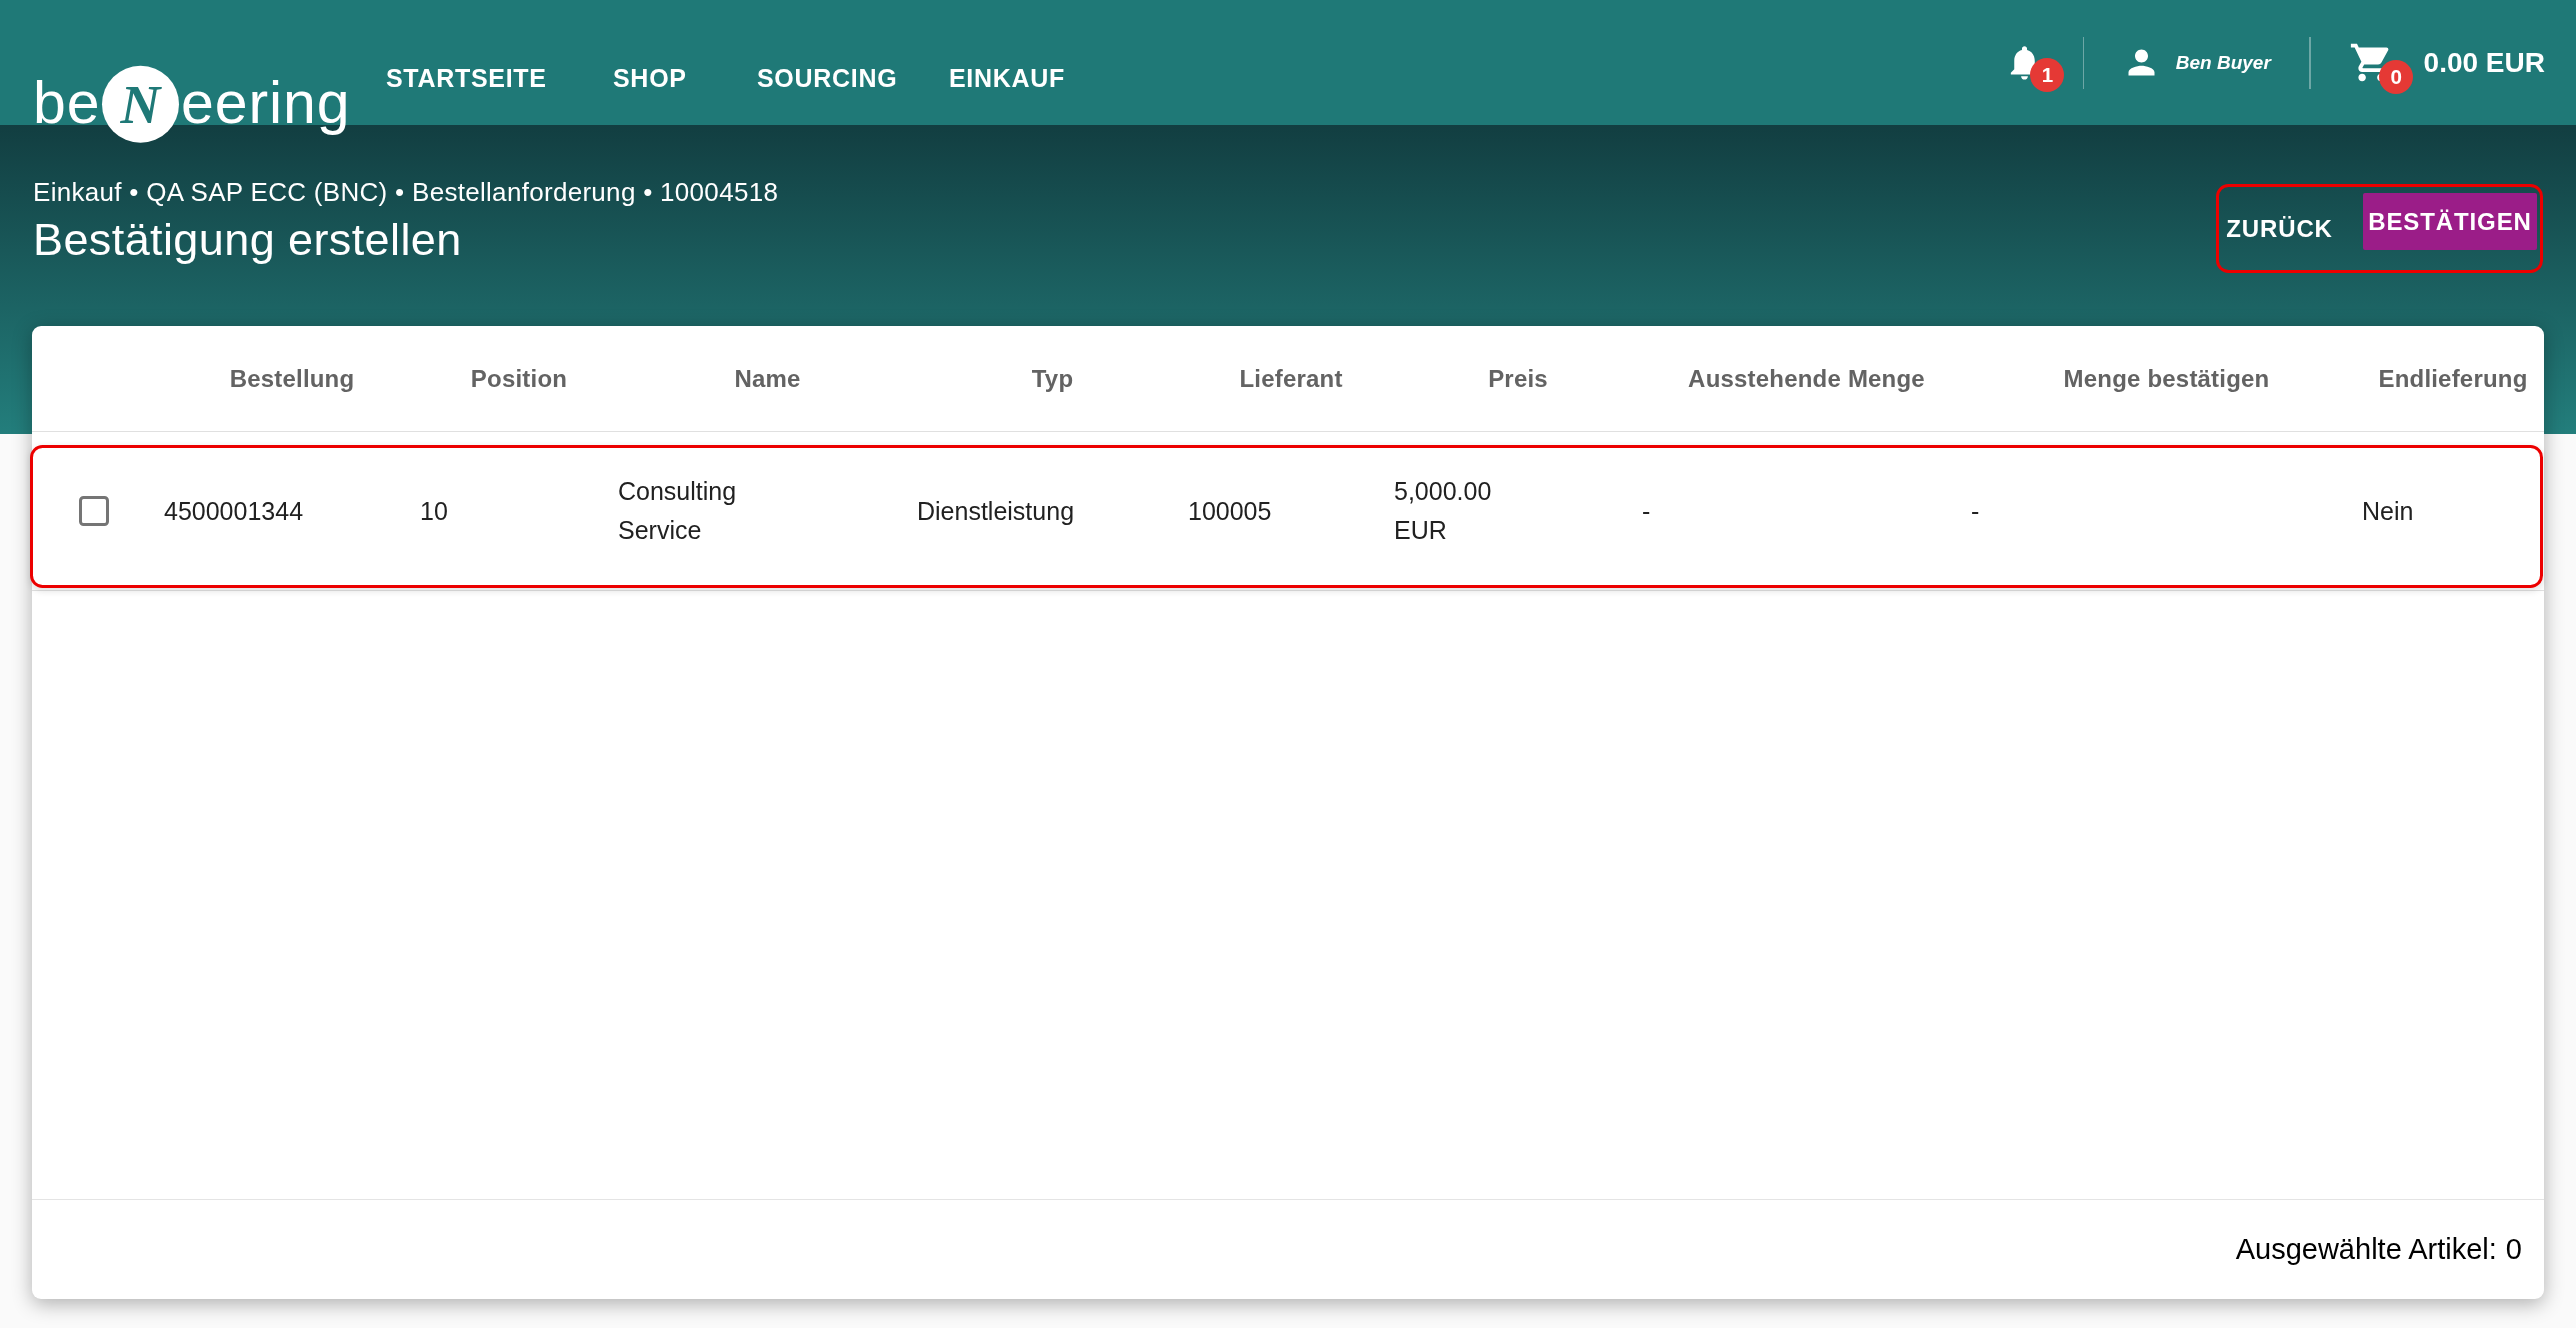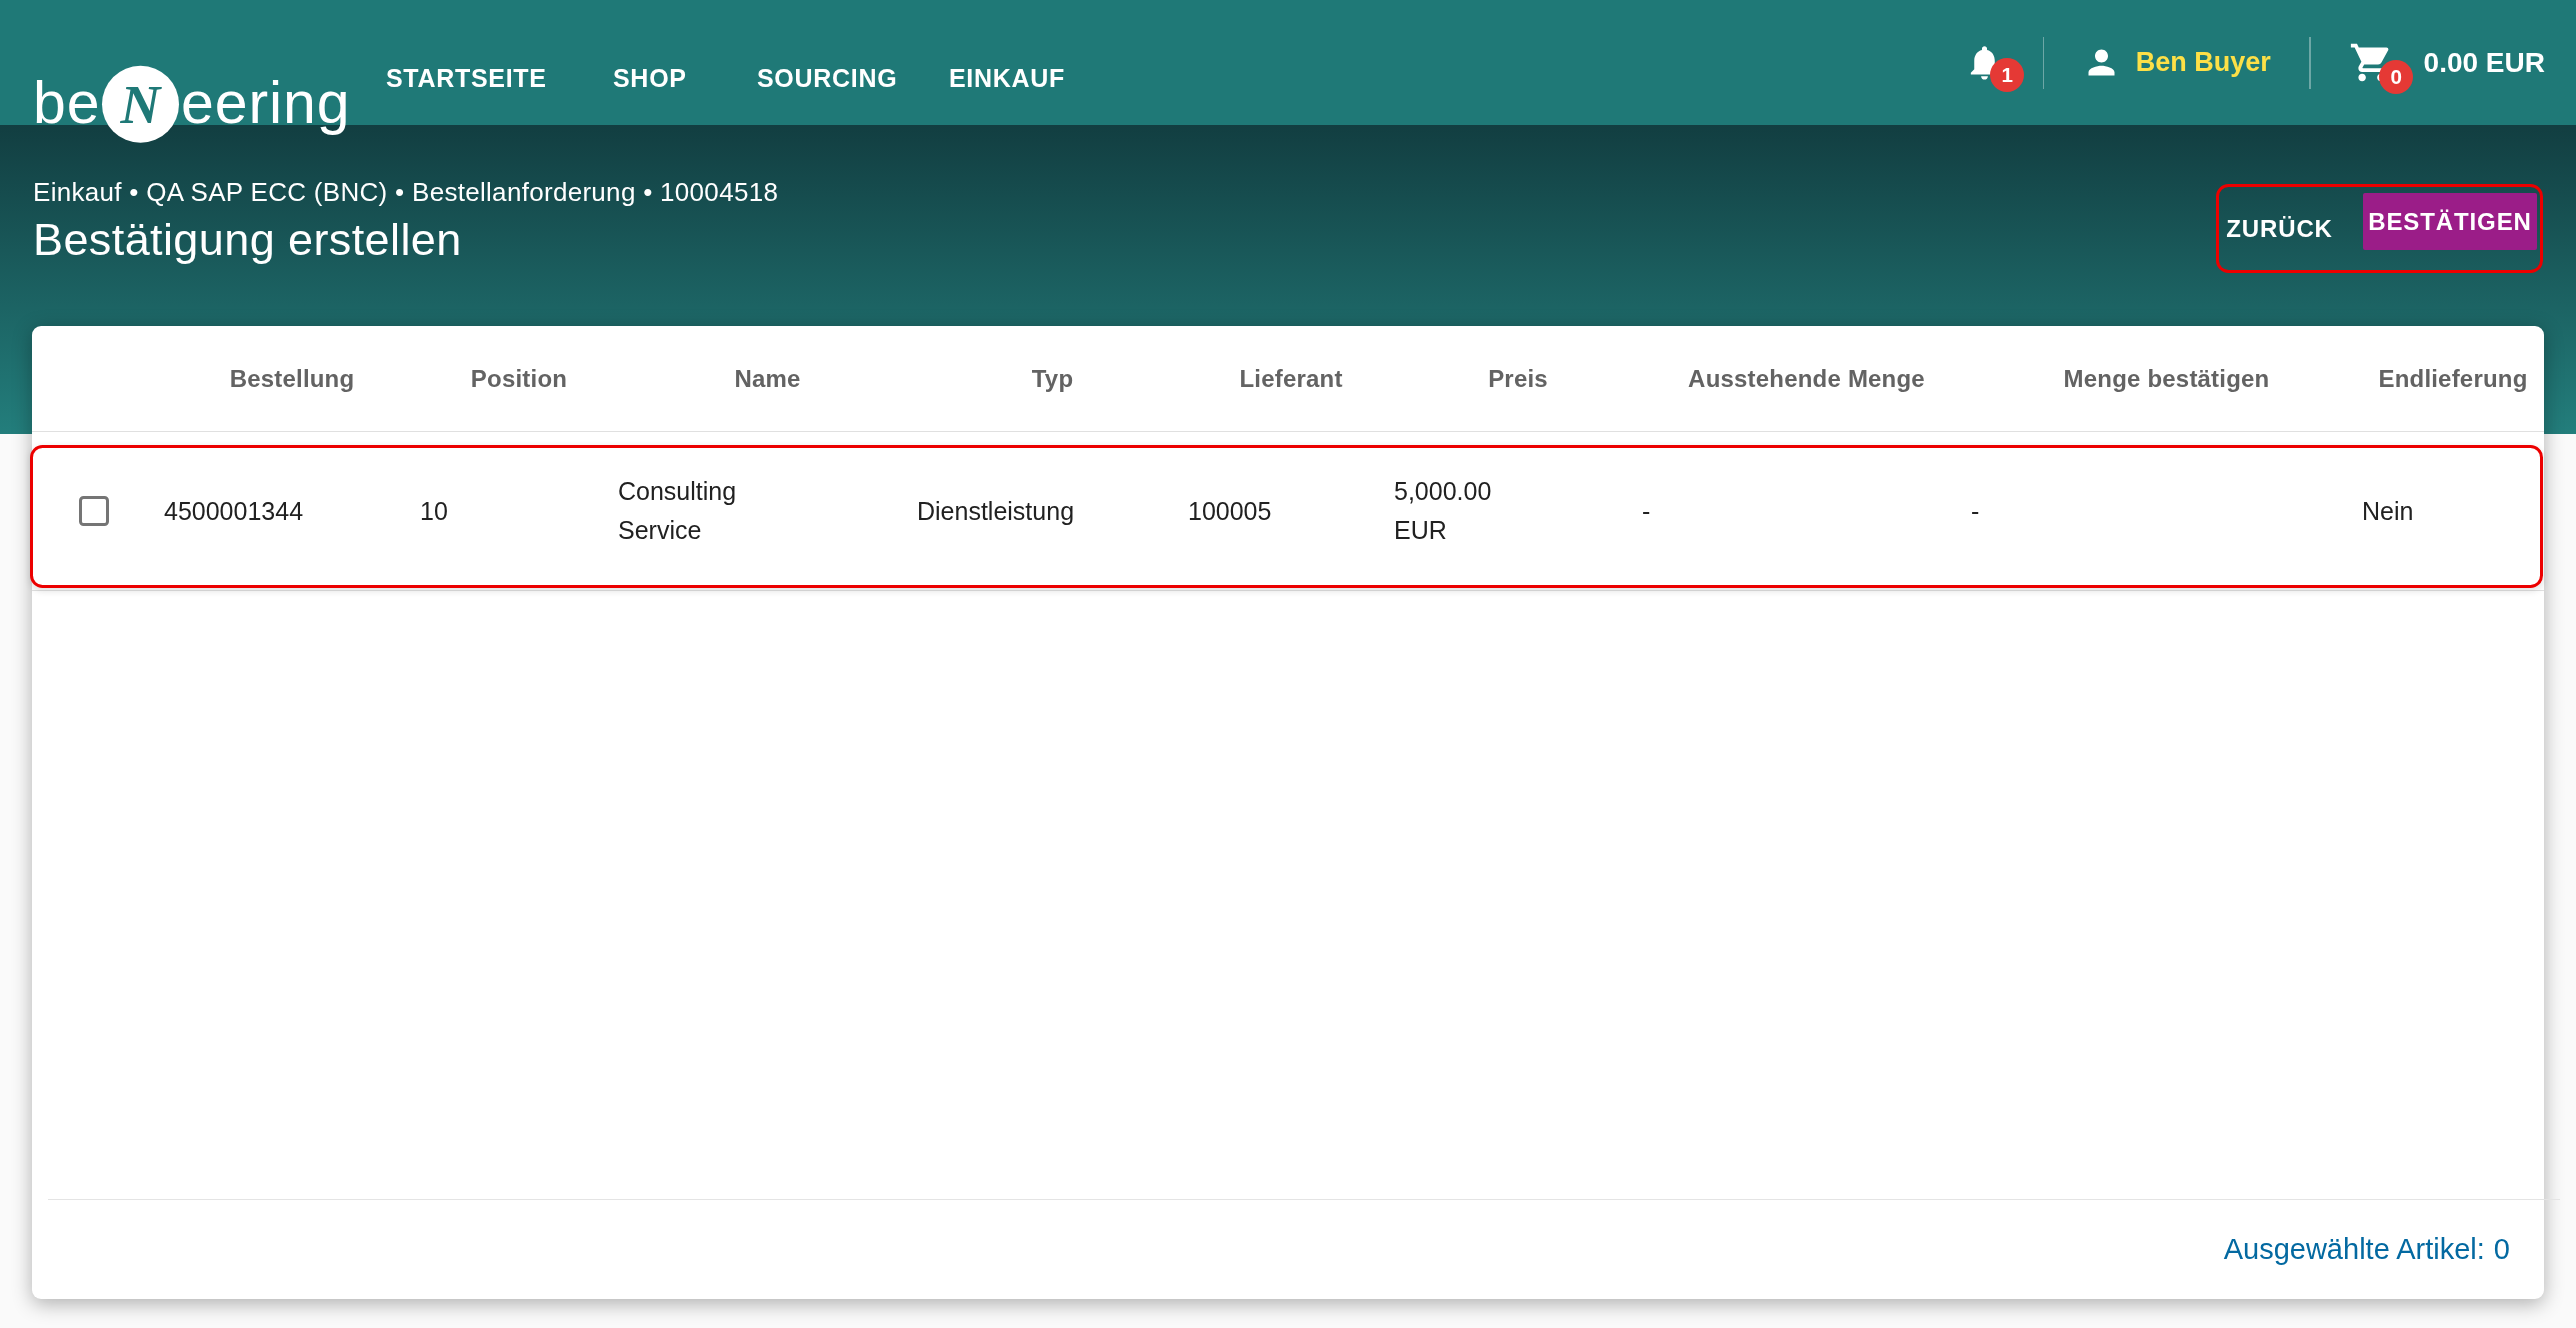--- a/index.html
+++ b/index.html
@@ -43,21 +43,21 @@
   }
   .icon-wrap{position:relative;display:flex;align-items:center;justify-content:center;}
   .icon-wrap svg{display:block;fill:#fff;}
   .badge{
     position:absolute;right:-19.7px;bottom:-9px;
     min-width:34px;height:34px;border-radius:50%;
     background:var(--badge);color:#fff;font-size:20.6px;font-weight:700;
     display:flex;align-items:center;justify-content:center;
   }
   .vdivider{width:1.8px;height:52px;background:rgba(255,255,255,0.35);margin:0 38px;}
-  .username{color:#fde047;font-size:27px;font-weight:700;margin-left:14.3px;white-space:nowrap;}
+  .username{color:#ffffff;font-size:19px;font-weight:700;margin-left:14.3px;white-space:nowrap;font-style:italic;}
   .cart-total{color:#fff;font-size:28px;font-weight:700;margin-left:30px;white-space:nowrap;}
 
   
   .hero{
     position:absolute;left:0;top:125px;width:2576px;height:309px;
     background:linear-gradient(180deg,var(--hero_top) 0%,var(--hero_bottom) 100%);
   }
   .breadcrumb{
     position:absolute;left:33px;top:52px;color:#fff;font-size:26px;font-weight:400;
     letter-spacing:0.3px;white-space:nowrap;cursor:pointer;
@@ -104,24 +104,24 @@
   .checkbox{
     width:30px;height:30px;border:3.6px solid #757575;border-radius:4.5px;
     margin-left:47px;background:#fff;cursor:pointer;
   }
   .row-annotation{
     position:absolute;left:-1.8px;top:12.5px;width:2513px;height:143px;
     border:3.6px solid var(--annotation);border-radius:12.5px;
     box-shadow:0 2.7px 7.2px rgba(0,0,0,0.12);pointer-events:none;z-index:3;
   }
   .card-footer{
-    position:absolute;left:16px;bottom:0;width:100%;height:100px;
+    position:absolute;left:0;bottom:0;width:100%;height:100px;
     border-top:1.8px solid #E4E4E4;
     display:flex;align-items:center;justify-content:flex-end;
-    padding-right:50px;color:#0369a1;font-size:29px;
+    padding-right:22px;color:#000000;font-size:29px;
   }
   .card-footer .count{margin-left:9px;}
 </style>
 </head>
 <body>
 
 <header class="appbar">
   <div class="logo">
     <span>be</span>
     <span class="mark">N</span>

